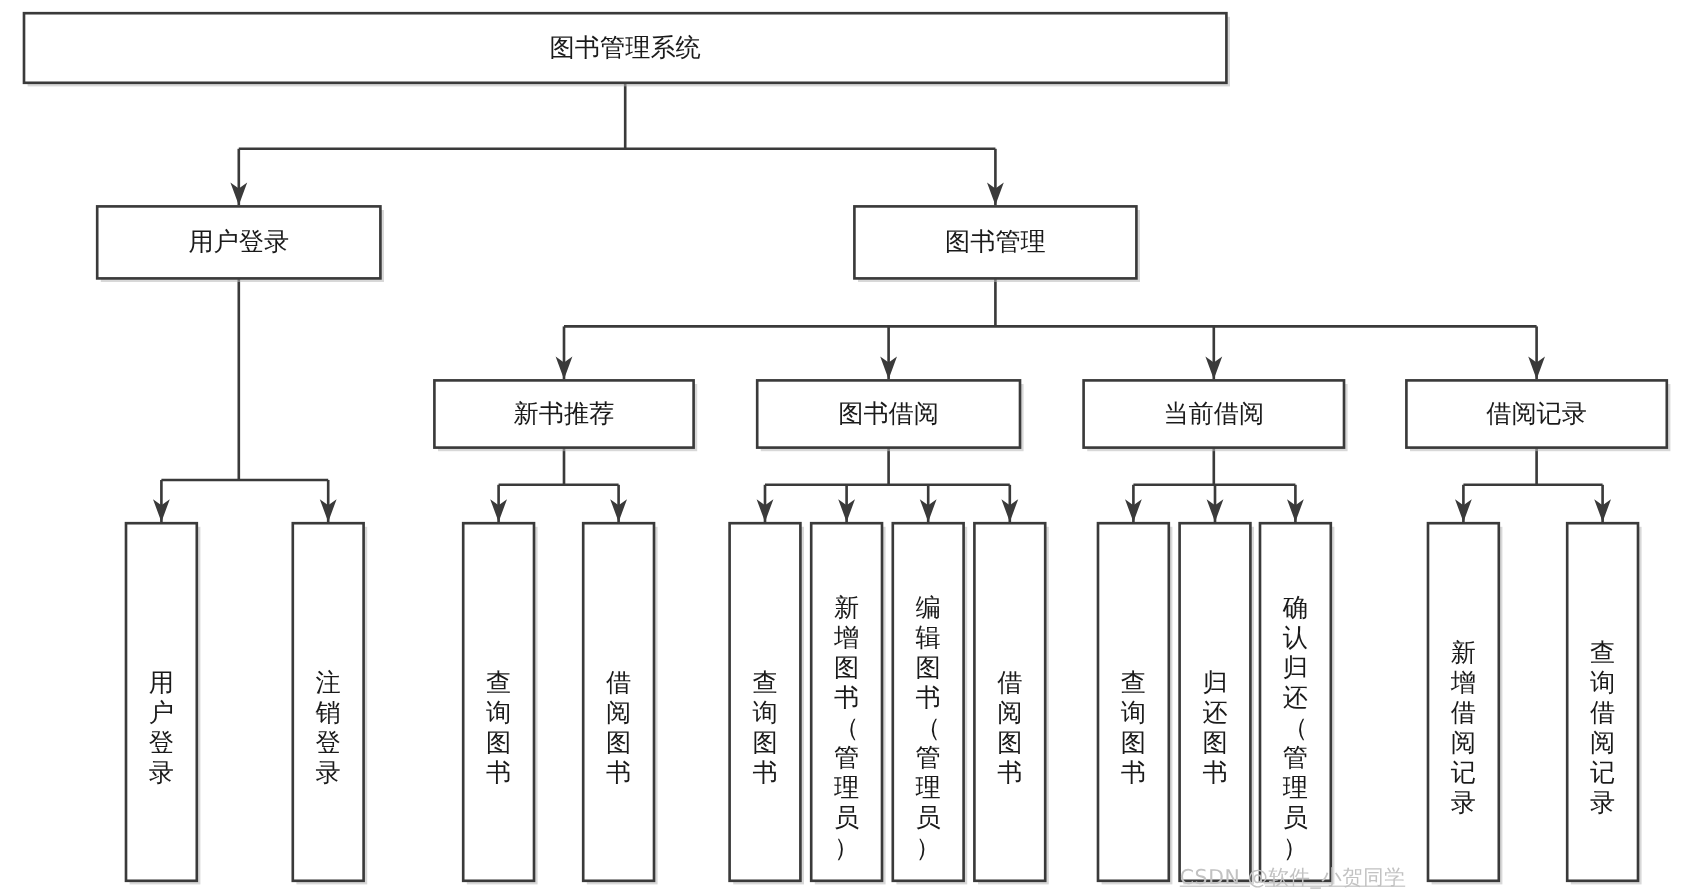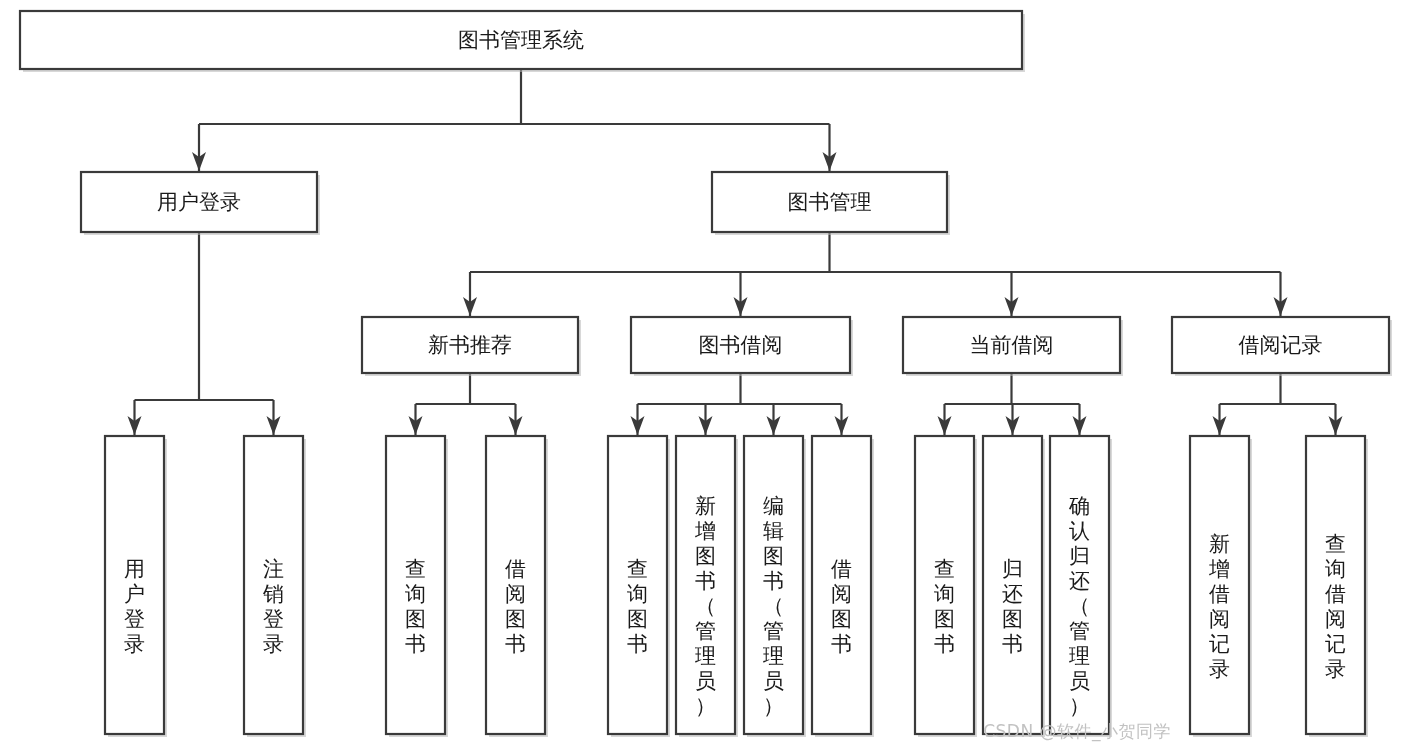--- a/index.html
+++ b/index.html
@@ -61,20 +61,21 @@
   .watermark {
     position: absolute;
     right: 8px;
     bottom: 4px;
     font-family: "DejaVu Sans", "Liberation Sans", sans-serif;
     font-size: 17px;
     color: #c2c2c2;
     white-space: nowrap;
     letter-spacing: 0.5px;
     user-select: none;
+    text-decoration: underline;
   }
 </style>
 </head>
 <body>
 
 <div id="diagram-root">
   <svg id="tree-svg" viewBox="0 0 1405 747" xmlns="http://www.w3.org/2000/svg">
     <g id="connector-layer">
         <line x1="521" y1="69" x2="521" y2="124" class="connector"></line>
         <line x1="199" y1="124" x2="829.5" y2="124" class="connector"></line>

